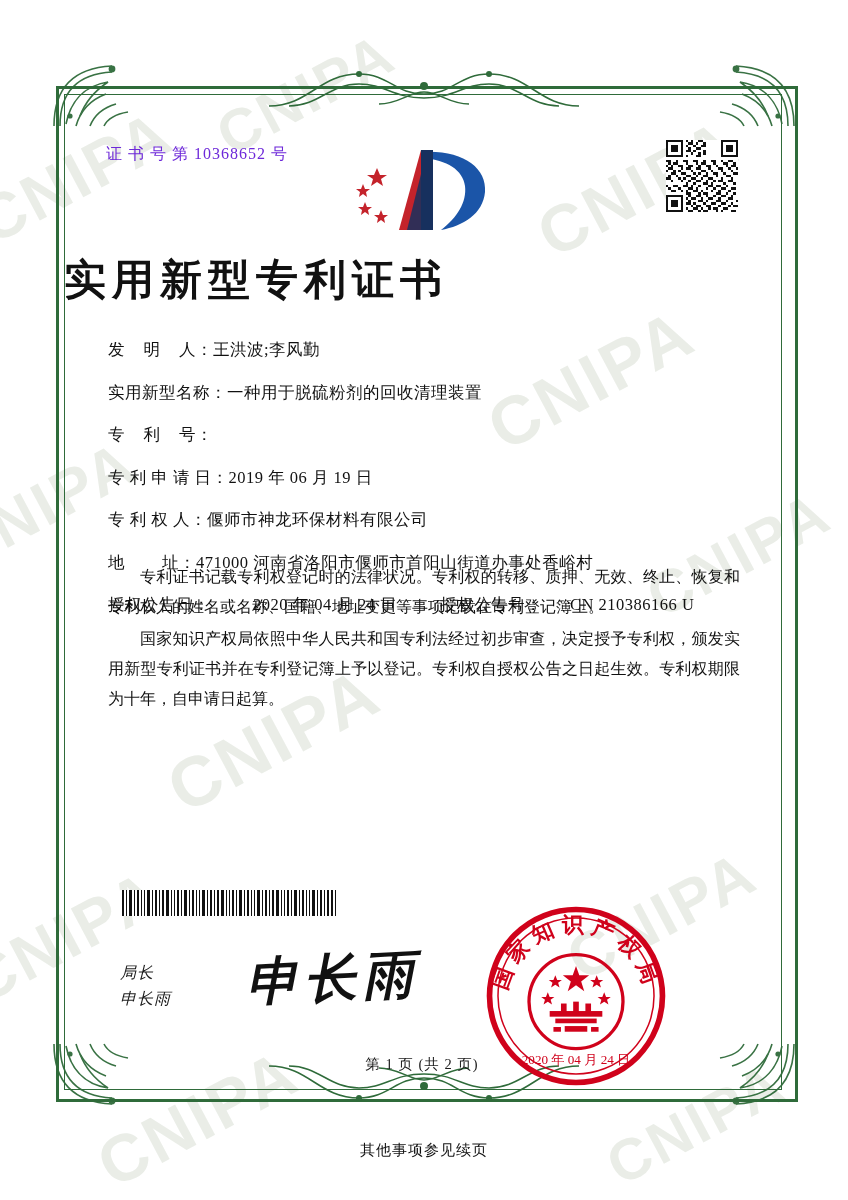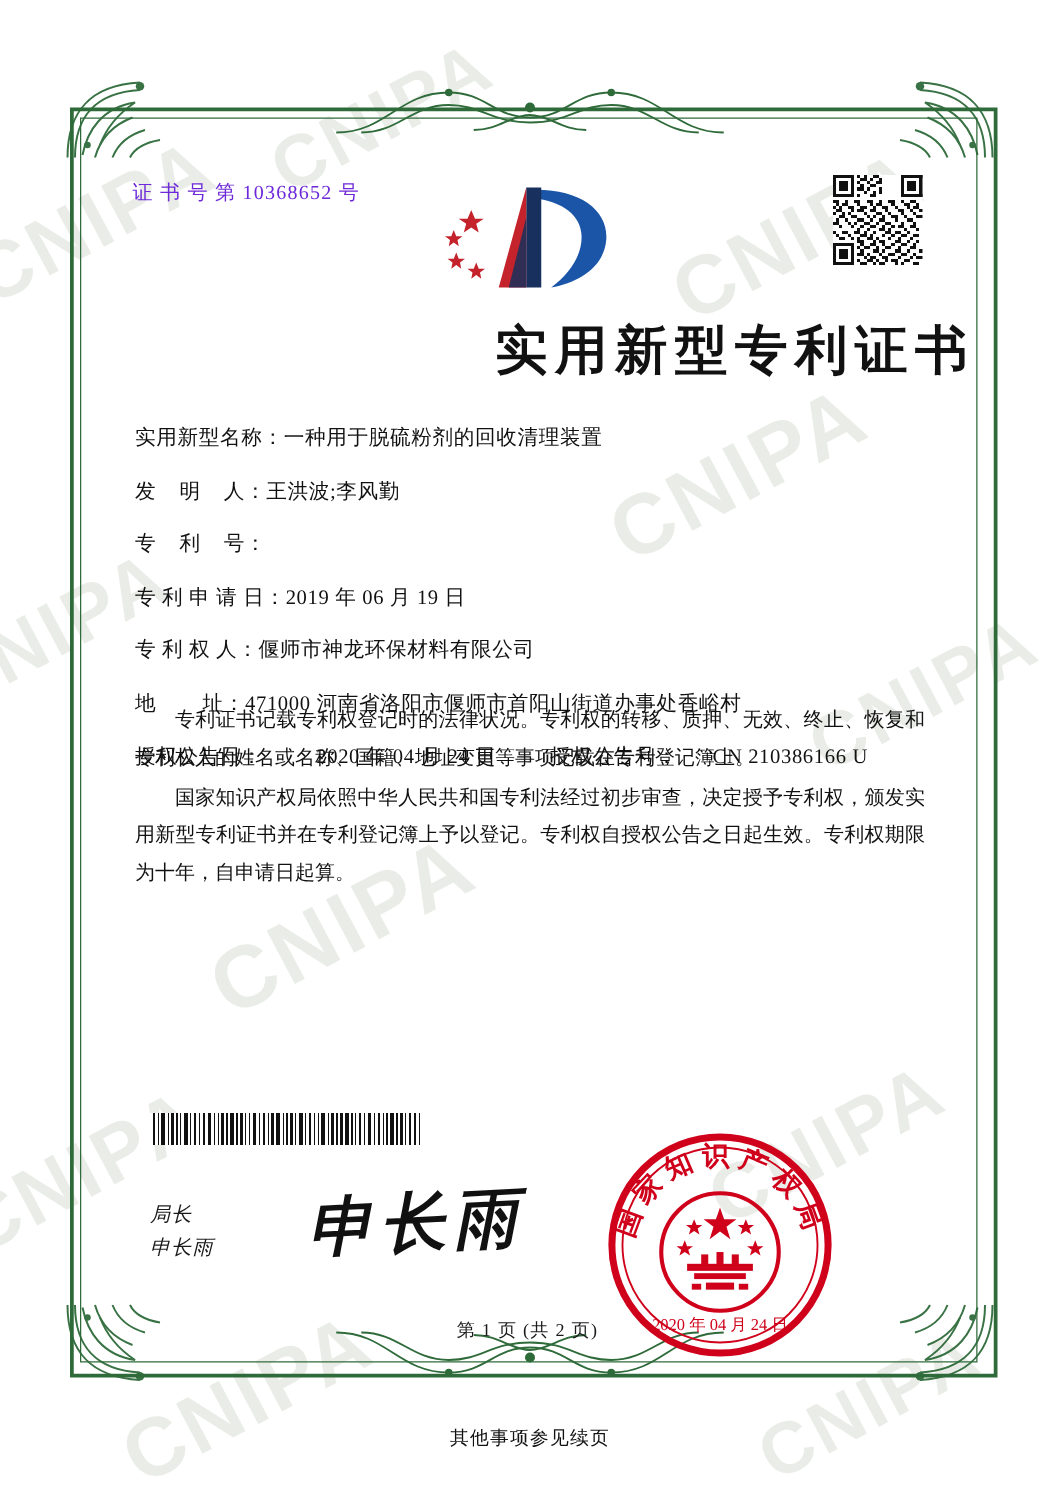--- a/index.html
+++ b/index.html
@@ -119,21 +119,21 @@
     transform: translateX(-50%);
     top: 50px;
     width: 170px;
     height: 92px;
   }
   .title {
     position: absolute;
     left: 0;
     right: 0;
     top: 158px;
-    text-align: right;
+    text-align: left;
     font-size: 42px;
     font-weight: 700;
     letter-spacing: 6px;
     color: #111;
     font-family: "DejaVu Serif", "Liberation Serif", serif;
   }
 
   .fields {
     position: absolute;
     left: 44px;
@@ -537,26 +537,26 @@
         <polygon points="26,40 28,45 33,45 29,48 30,53 26,50 22,53 23,48 19,45 24,45"></polygon>
         <polygon points="28,58 30,63 35,63 31,66 32,71 28,68 24,71 25,66 21,63 26,63"></polygon>
         <polygon points="44,66 46,71 51,71 47,74 48,79 44,76 40,79 41,74 37,71 42,71"></polygon>
       </g>
     </svg>
 
     <div class="title">实用新型专利证书</div>
 
     <div class="fields">
       <div class="field">
+        <span class="f-label">发    明    人：</span>
+        <span class="f-value">王洪波;李风勤</span>
+      </div>
+      <div class="field">
         <span class="f-label">实用新型名称：</span>
         <span class="f-value">一种用于脱硫粉剂的回收清理装置</span>
-      </div>
-      <div class="field">
-        <span class="f-label">发    明    人：</span>
-        <span class="f-value">王洪波;李风勤</span>
       </div>
       <div class="field">
         <span class="f-label">专    利    号：</span>
       </div>
       <div class="field">
         <span class="f-label">专 利 申 请 日：</span>
         <span class="f-value">2019 年 06 月 19 日</span>
       </div>
       <div class="field">
         <span class="f-label">专 利 权 人：</span>

